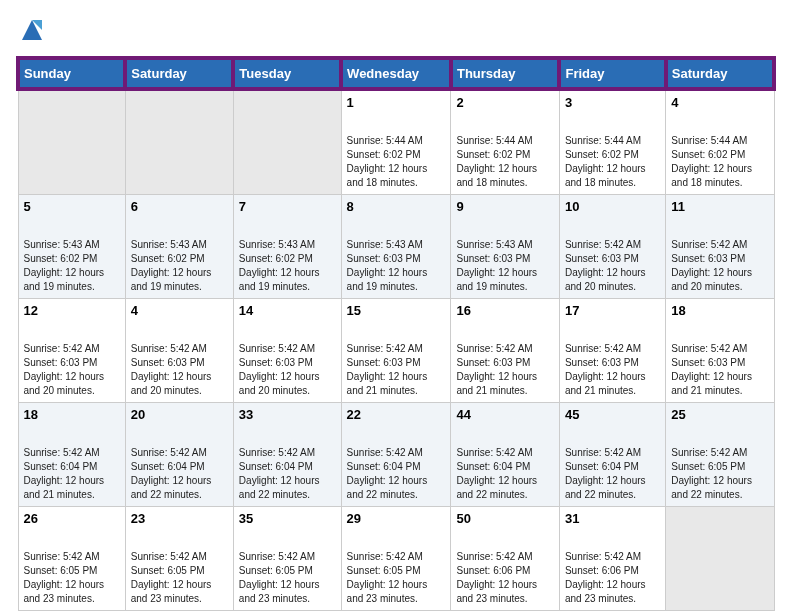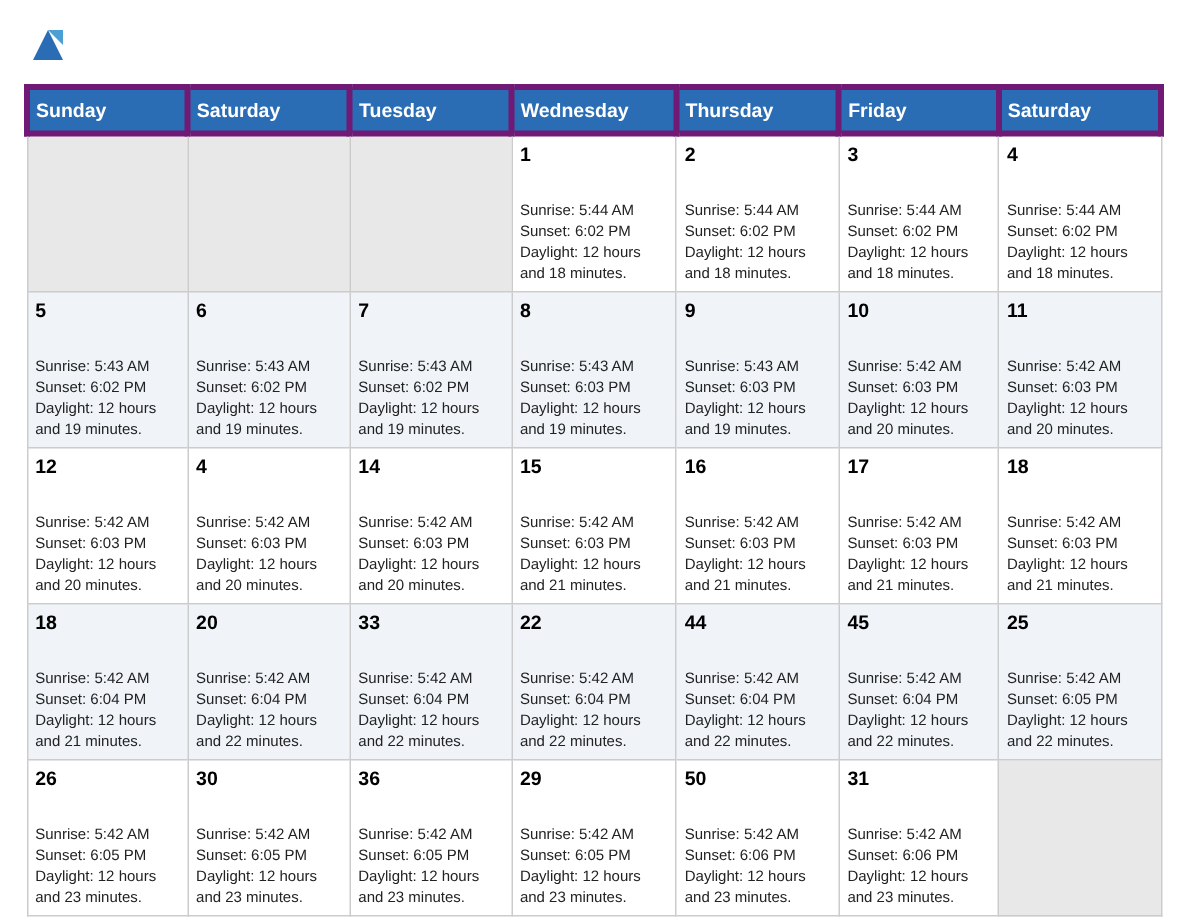--- a/index.html
+++ b/index.html
@@ -288,27 +288,27 @@
         </td>
       </tr>
       <tr>
         <td>
           <span class="day-number">26</span>
           <div class="day-info">Sunrise: 5:42 AM
 Sunset: 6:05 PM
 Daylight: 12 hours and 23 minutes.</div>
         </td>
         <td>
-          <span class="day-number">30</span>
-          <div class="day-info">Sunrise: 5:42 AM
-Sunset: 6:05 PM
-Daylight: 12 hours and 23 minutes.</div>
-        </td>
-        <td>
-          <span class="day-number">36</span>
+          <span class="day-number">23</span>
+          <div class="day-info">Sunrise: 5:42 AM
+Sunset: 6:05 PM
+Daylight: 12 hours and 23 minutes.</div>
+        </td>
+        <td>
+          <span class="day-number">35</span>
           <div class="day-info">Sunrise: 5:42 AM
 Sunset: 6:05 PM
 Daylight: 12 hours and 23 minutes.</div>
         </td>
         <td>
           <span class="day-number">29</span>
           <div class="day-info">Sunrise: 5:42 AM
 Sunset: 6:05 PM
 Daylight: 12 hours and 23 minutes.</div>
         </td>

